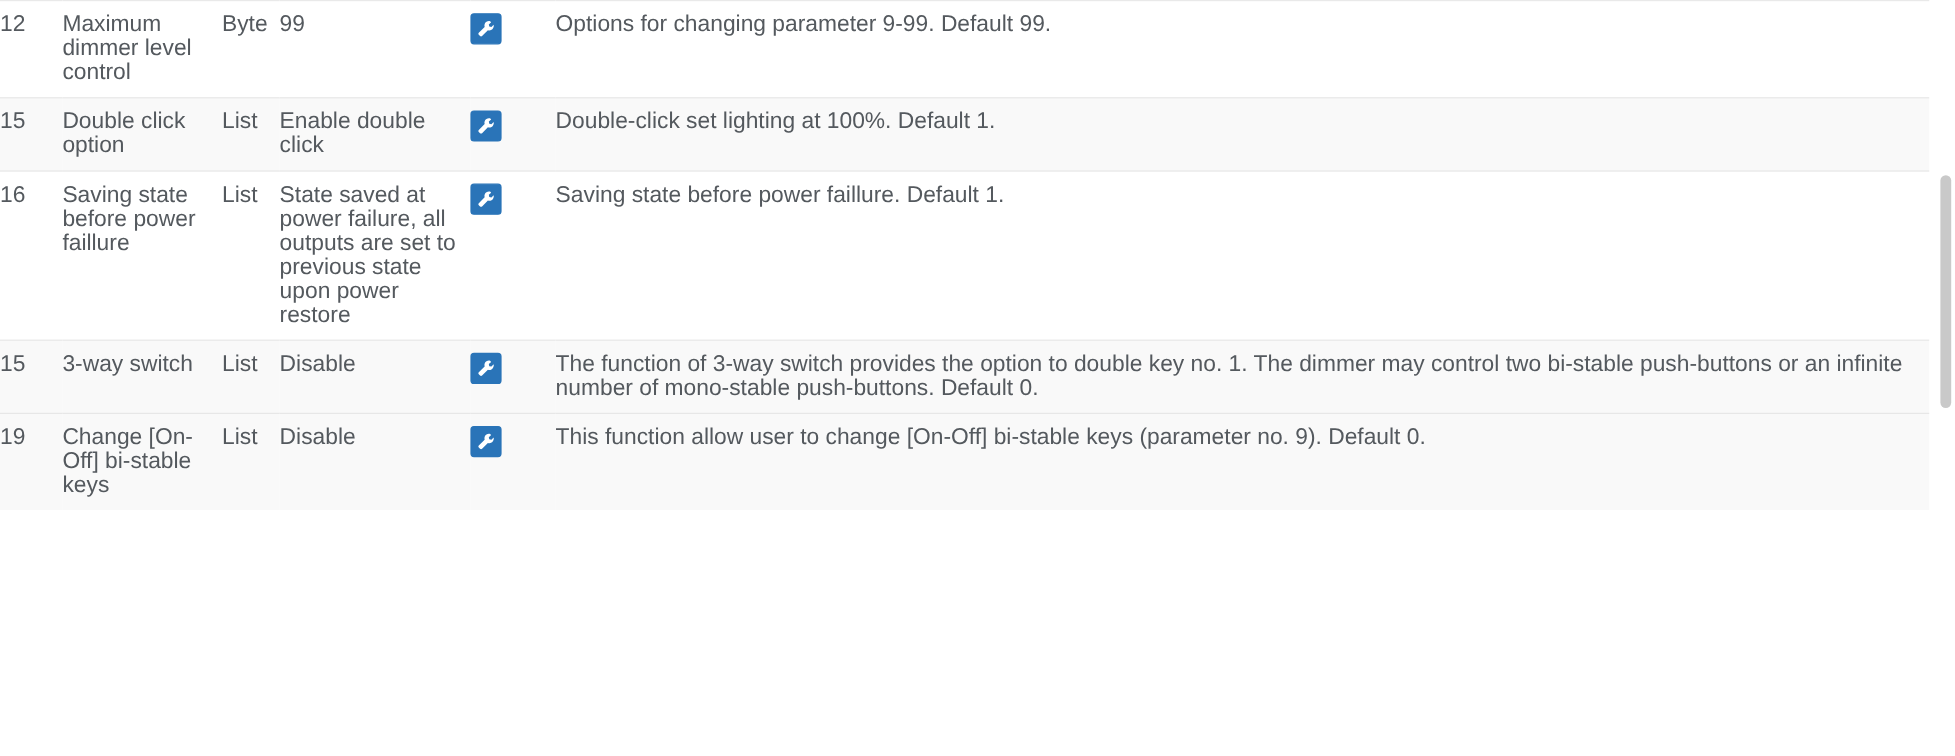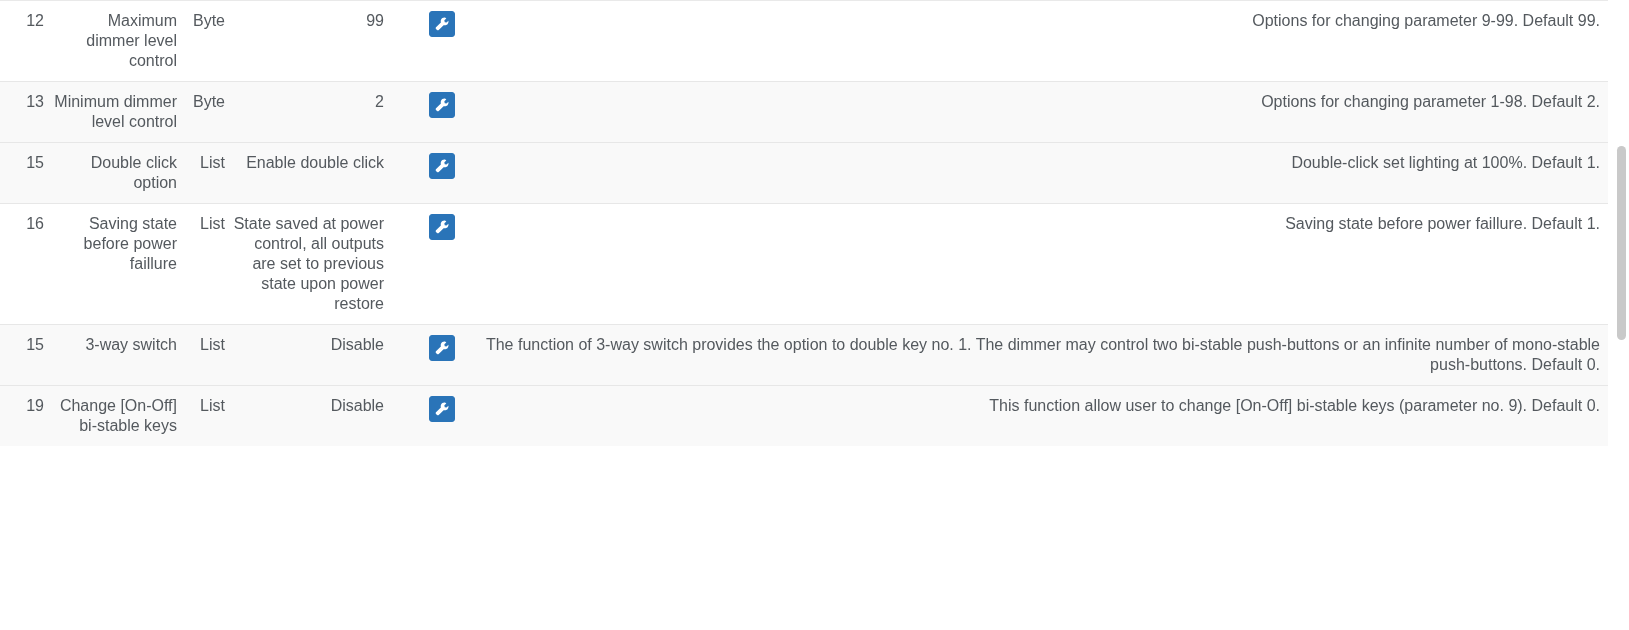--- a/index.html
+++ b/index.html
@@ -31,23 +31,22 @@
     width: 1608px;
     height: 630px;
     overflow: hidden;
     background: #ffffff;
   }
 
   table.param-table {
     width: 1608px;
     border-collapse: collapse;
     table-layout: fixed;
-    font-size: 16px;
+    font-size: 19px;
     line-height: 20px;
-    text-align: right;
   }
 
   table.param-table tr {
     background: #ffffff;
   }
   table.param-table tr.striped {
     background: #f9f9f9;
   }
 
   table.param-table td {
@@ -145,44 +144,34 @@
             <td class="num">12</td>
             <td class="name">Maximum dimmer level control</td>
             <td class="type">Byte</td>
             <td class="value">99</td>
             <td class="action"><span class="wrench-btn"><span><svg width="15" height="15" viewBox="0 0 16 16" aria-hidden="true">
                     <path fill="#ffffff" d="M11.6 1.2c-1.9-.5-3.9.5-4.7 2.3-.4.9-.4 1.9-.1 2.8L1.6 11.5c-.5.5-.5 1.3 0 1.8l1.1 1.1c.5.5 1.3.5 1.8 0l5.2-5.2c.9.3 1.9.3 2.8-.1 1.8-.8 2.8-2.8 2.3-4.7l-2 2-1.9-.4-.4-1.9 2.1-1.9z"></path>
                   </svg></span></span></td>
             <td class="desc">Options for changing parameter 9-99. Default 99.</td>
           </tr>
           <tr class="striped">
-            <td class="num">13</td>
-            <td class="name">Minimum dimmer level control</td>
-            <td class="type">Byte</td>
-            <td class="value">2</td>
-            <td class="action"><span class="wrench-btn"><span><svg width="15" height="15" viewBox="0 0 16 16" aria-hidden="true">
-                    <path fill="#ffffff" d="M11.6 1.2c-1.9-.5-3.9.5-4.7 2.3-.4.9-.4 1.9-.1 2.8L1.6 11.5c-.5.5-.5 1.3 0 1.8l1.1 1.1c.5.5 1.3.5 1.8 0l5.2-5.2c.9.3 1.9.3 2.8-.1 1.8-.8 2.8-2.8 2.3-4.7l-2 2-1.9-.4-.4-1.9 2.1-1.9z"></path>
-                  </svg></span></span></td>
-            <td class="desc">Options for changing parameter 1-98. Default 2.</td>
-          </tr>
-          <tr class="striped">
             <td class="num">15</td>
             <td class="name">Double click option</td>
             <td class="type">List</td>
             <td class="value">Enable double click</td>
             <td class="action"><span class="wrench-btn"><span><svg width="15" height="15" viewBox="0 0 16 16" aria-hidden="true">
                     <path fill="#ffffff" d="M11.6 1.2c-1.9-.5-3.9.5-4.7 2.3-.4.9-.4 1.9-.1 2.8L1.6 11.5c-.5.5-.5 1.3 0 1.8l1.1 1.1c.5.5 1.3.5 1.8 0l5.2-5.2c.9.3 1.9.3 2.8-.1 1.8-.8 2.8-2.8 2.3-4.7l-2 2-1.9-.4-.4-1.9 2.1-1.9z"></path>
                   </svg></span></span></td>
             <td class="desc">Double-click set lighting at 100%. Default 1.</td>
           </tr>
           <tr class="">
             <td class="num">16</td>
             <td class="name">Saving state before power faillure</td>
             <td class="type">List</td>
-            <td class="value">State saved at power control, all outputs are set to previous state upon power restore</td>
+            <td class="value">State saved at power failure, all outputs are set to previous state upon power restore</td>
             <td class="action"><span class="wrench-btn"><span><svg width="15" height="15" viewBox="0 0 16 16" aria-hidden="true">
                     <path fill="#ffffff" d="M11.6 1.2c-1.9-.5-3.9.5-4.7 2.3-.4.9-.4 1.9-.1 2.8L1.6 11.5c-.5.5-.5 1.3 0 1.8l1.1 1.1c.5.5 1.3.5 1.8 0l5.2-5.2c.9.3 1.9.3 2.8-.1 1.8-.8 2.8-2.8 2.3-4.7l-2 2-1.9-.4-.4-1.9 2.1-1.9z"></path>
                   </svg></span></span></td>
             <td class="desc">Saving state before power faillure. Default 1.</td>
           </tr>
           <tr class="striped">
             <td class="num">15</td>
             <td class="name">3-way switch</td>
             <td class="type">List</td>
             <td class="value">Disable</td>

